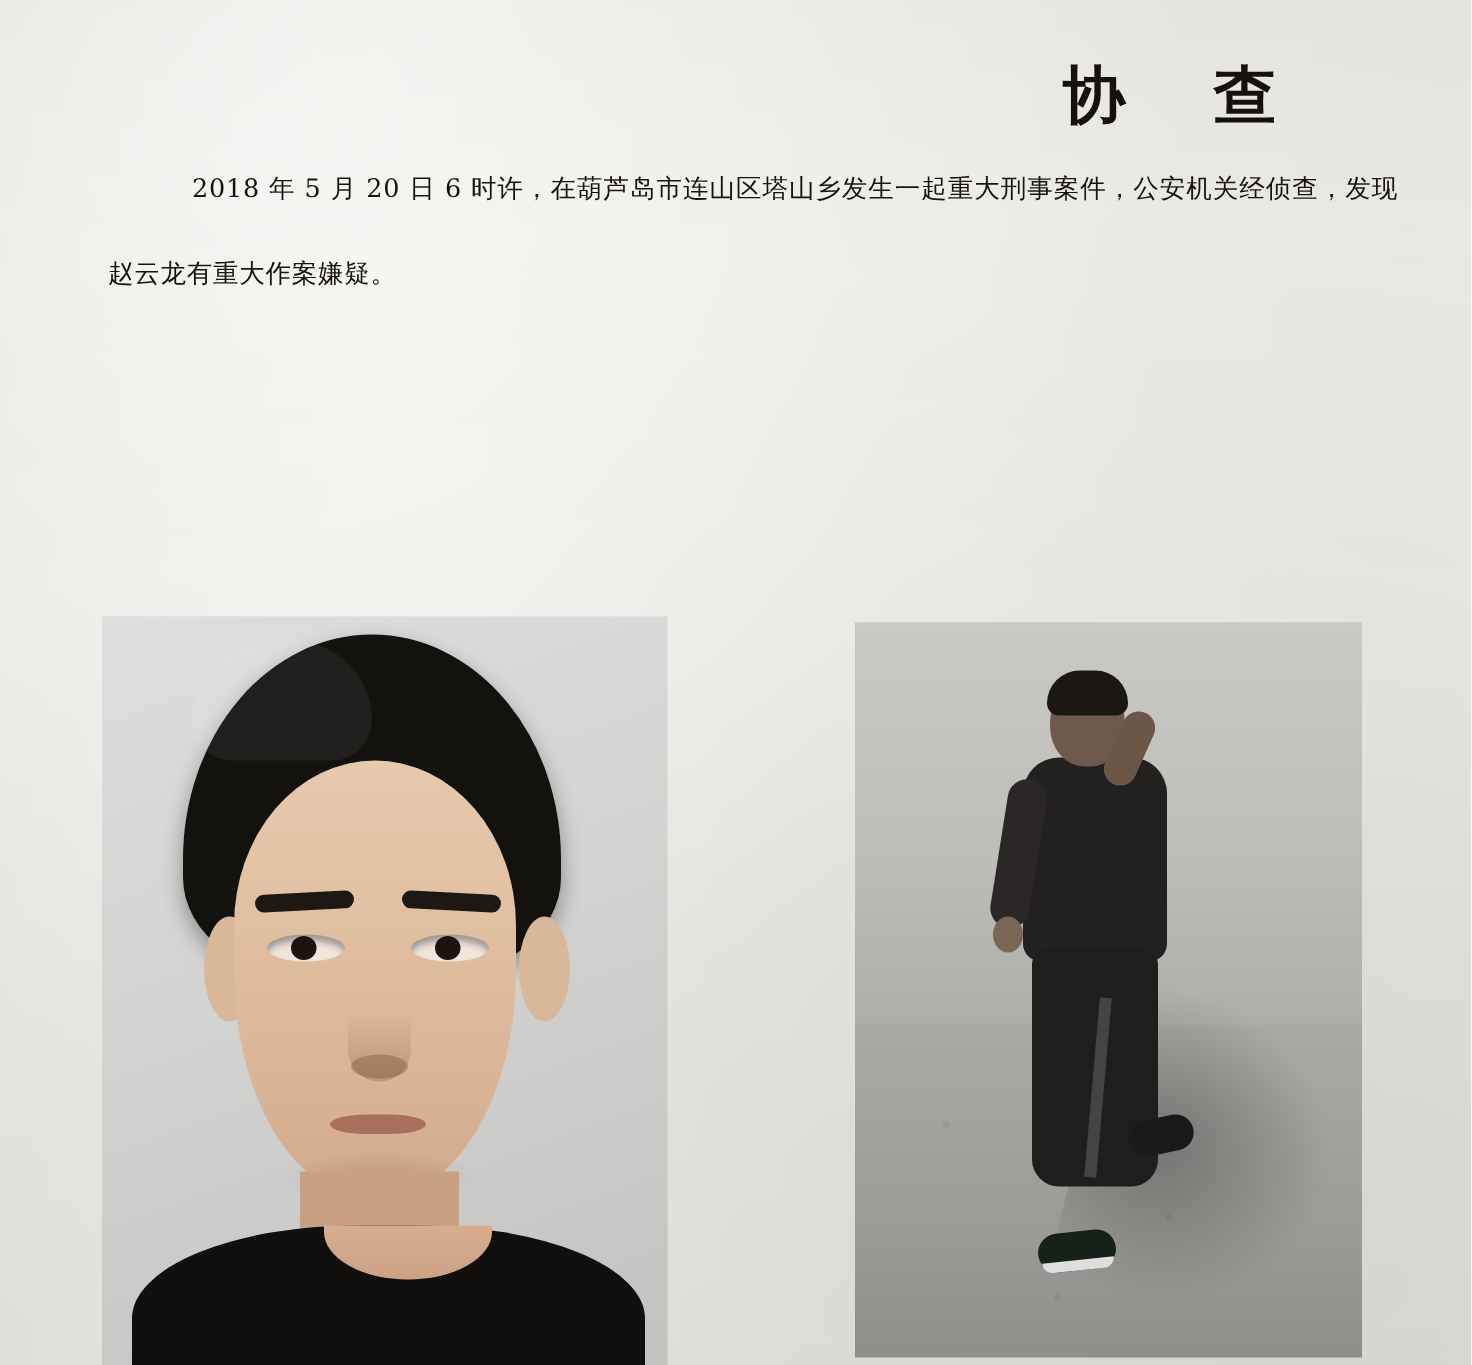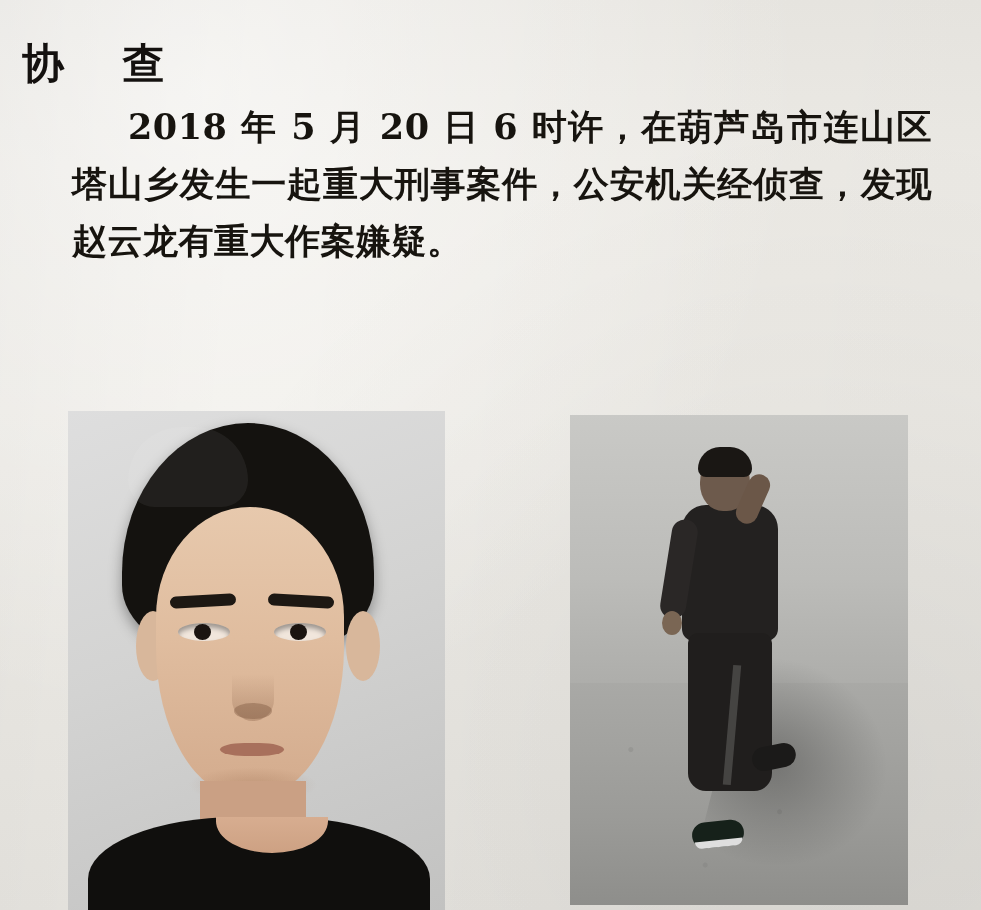--- a/index.html
+++ b/index.html
@@ -29,39 +29,38 @@
       radial-gradient(ellipse at 20% 10%, rgba(255,255,255,0.55), rgba(255,255,255,0) 55%),
       radial-gradient(ellipse at 85% 85%, rgba(0,0,0,0.06), rgba(0,0,0,0) 60%),
       linear-gradient(95deg, rgba(0,0,0,0.03) 0%, rgba(0,0,0,0) 25%, rgba(0,0,0,0.02) 100%);
     pointer-events: none;
   }
   .title {
     position: absolute;
     top: 36px;
     left: 0;
     width: 873px;
-    text-align: left;
+    text-align: right;
     font-family: "DejaVu Serif", "Liberation Serif", serif;
     font-size: 42px;
     font-weight: 700;
     letter-spacing: 22px;
     text-indent: 22px;
     color: #14110f;
   }
   .body-text {
     position: absolute;
     top: 98px;
     left: 72px;
     width: 860px;
     font-family: "DejaVu Serif", "Liberation Serif", serif;
-    font-size: 35px;
+    font-size: 17px;
     line-height: 57px;
     color: #17140f;
     letter-spacing: 0.5px;
-    font-weight: bold;
   }
   .body-text p {
     margin: 0;
     text-indent: 56px;
     text-align: justify;
   }
   .photos {
     position: absolute;
     top: 411px;
     left: 0;

